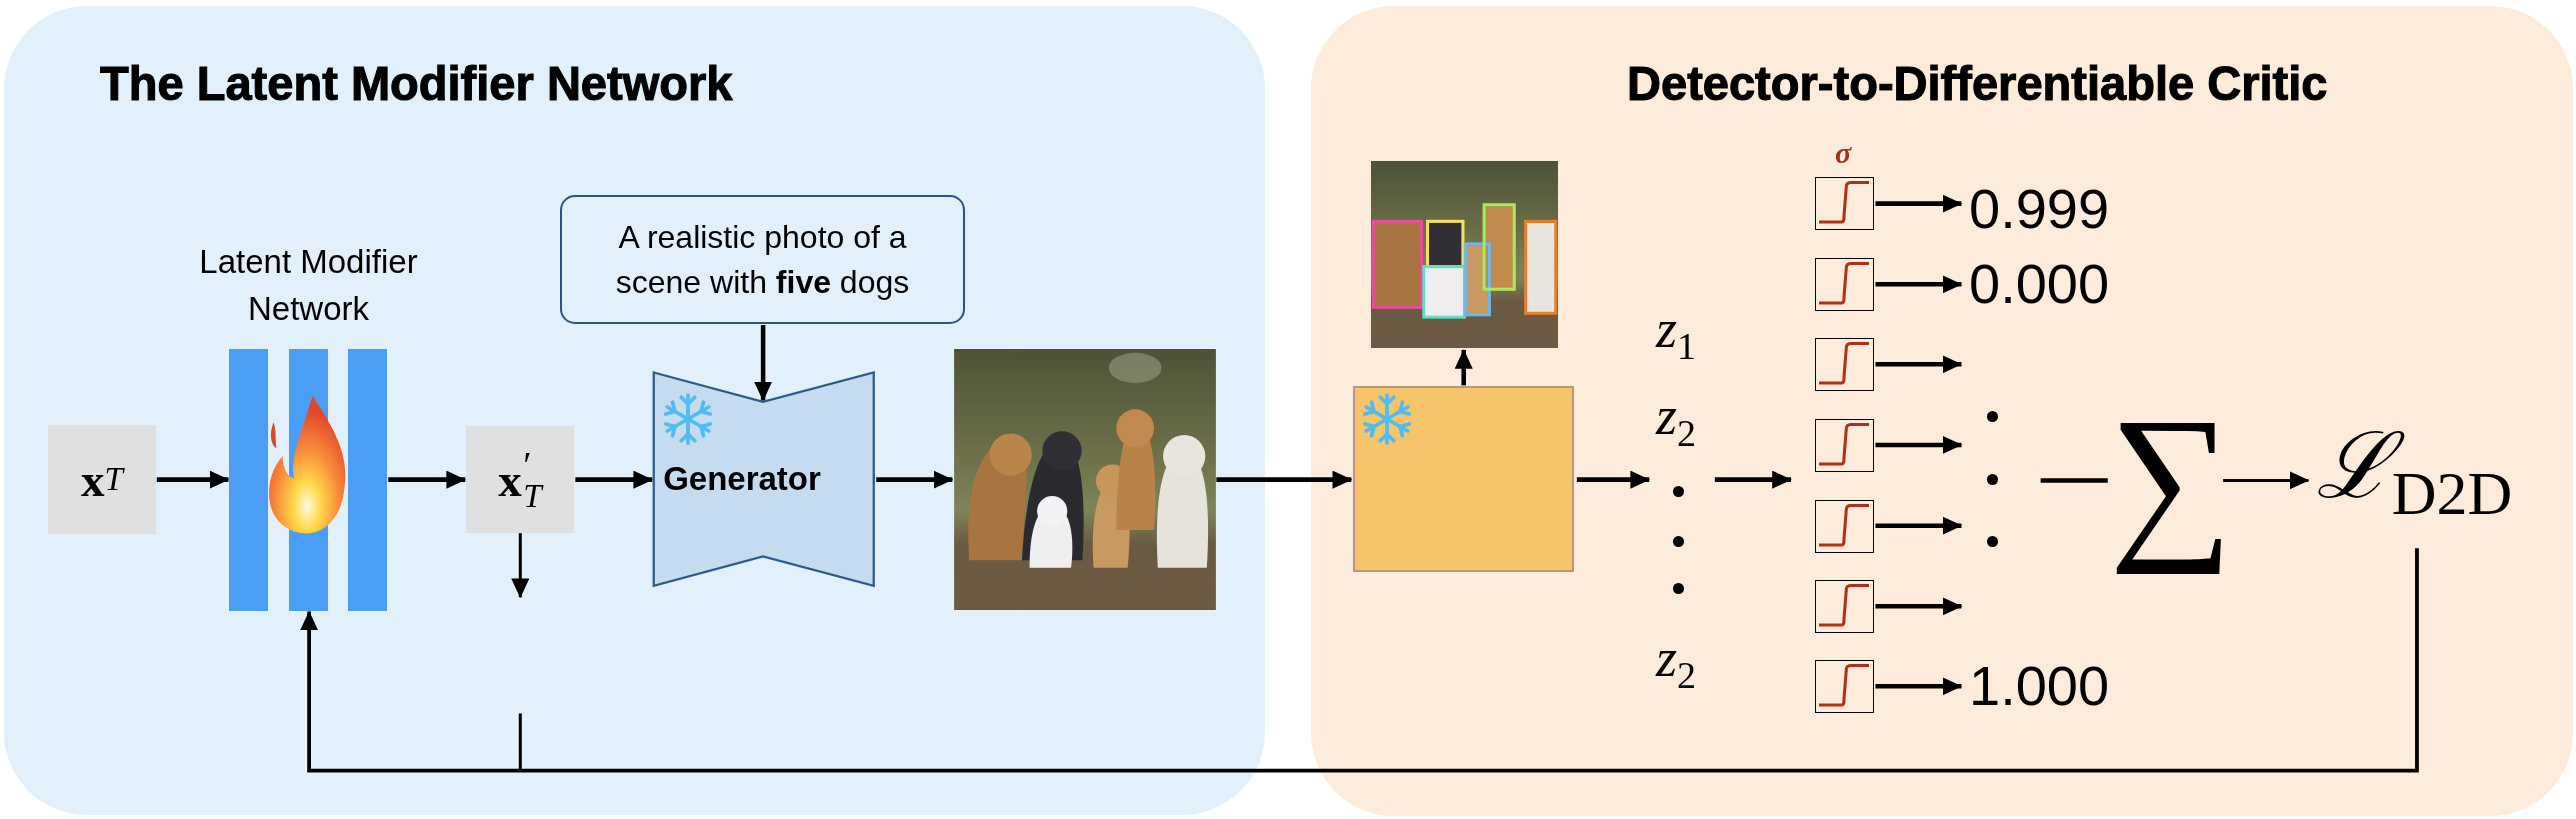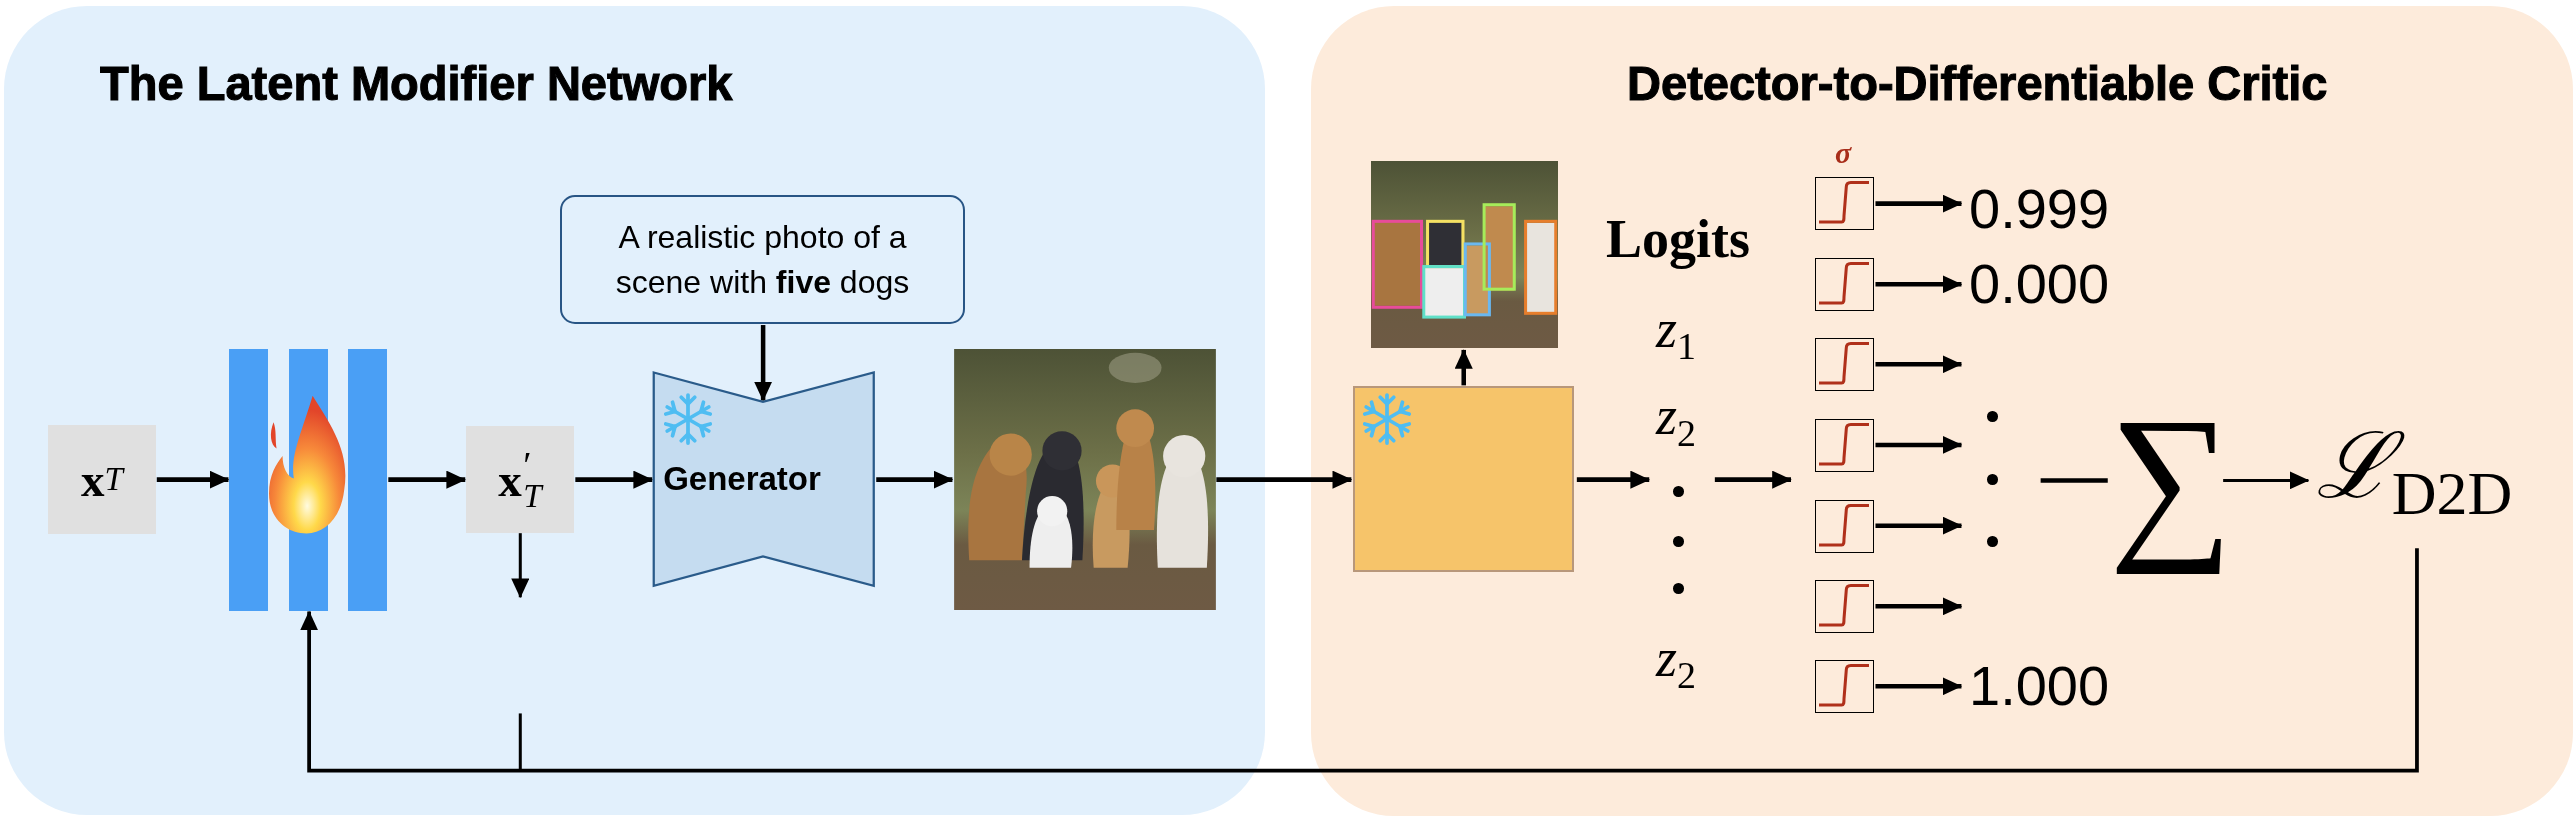--- a/index.html
+++ b/index.html
@@ -74,20 +74,24 @@
         <line x1="2486" y1="270" x2="2600" y2="270" marker-end="url(#ahL)"></line>
         <line x1="2486" y1="377" x2="2600" y2="377" marker-end="url(#ahL)"></line>
         <line x1="2486" y1="483" x2="2600" y2="483" marker-end="url(#ahL)"></line>
         <line x1="2486" y1="590" x2="2600" y2="590" marker-end="url(#ahL)"></line>
         <line x1="2486" y1="697" x2="2600" y2="697" marker-end="url(#ahL)"></line>
         <line x1="2486" y1="804" x2="2600" y2="804" marker-end="url(#ahL)"></line>
         <line x1="2486" y1="910" x2="2600" y2="910" marker-end="url(#ahL)"></line>
       </g>
   </svg>
 
+  <div class="abs label-sm">
+    <div>Latent Modifier</div>
+    <div>Network</div>
+  </div>
 
   <div class="abs gray-box" style="left:48px;top:425px;width:108px;height:109px;">
     <span class="bold">x</span>
       <sub style="font-size:33px;vertical-align:-10.6px;">T</sub>
   </div>
 
   <div class="abs bar" style="left:229px;"></div>
   <div class="abs bar" style="left:289px;"></div>
   <div class="abs bar" style="left:348px;"></div>
   <svg class="abs" style="left:260px;top:392px;" width="94" height="143" viewBox="0 0 125 190">
@@ -193,21 +197,20 @@
           <line x1="0" y1="-20" x2="9" y2="-29"></line>
         </g>
       <use href="#flakearm2" transform="rotate(60)"></use>
         <use href="#flakearm2" transform="rotate(120)"></use>
         <use href="#flakearm2" transform="rotate(180)"></use>
         <use href="#flakearm2" transform="rotate(240)"></use>
         <use href="#flakearm2" transform="rotate(300)"></use>
     </g>
   </svg>
 
-  <div class="abs logits">Logits</div>
   <div class="abs z" style="left:1656px;top:302px;"><span>z</span><sub>1</sub></div>
   <div class="abs z" style="left:1656px;top:389px;"><span>z</span><sub>2</sub></div>
   <div class="abs dot" style="left:1673px;top:486px;"></div>
   <div class="abs dot" style="left:1673px;top:536px;"></div>
   <div class="abs dot" style="left:1673px;top:583px;"></div>
   <div class="abs z" style="left:1656px;top:631px;"><span>z</span><sub>2</sub></div>
 
   <div class="abs sigma">σ</div>
 
   <div id="sigmoids">

